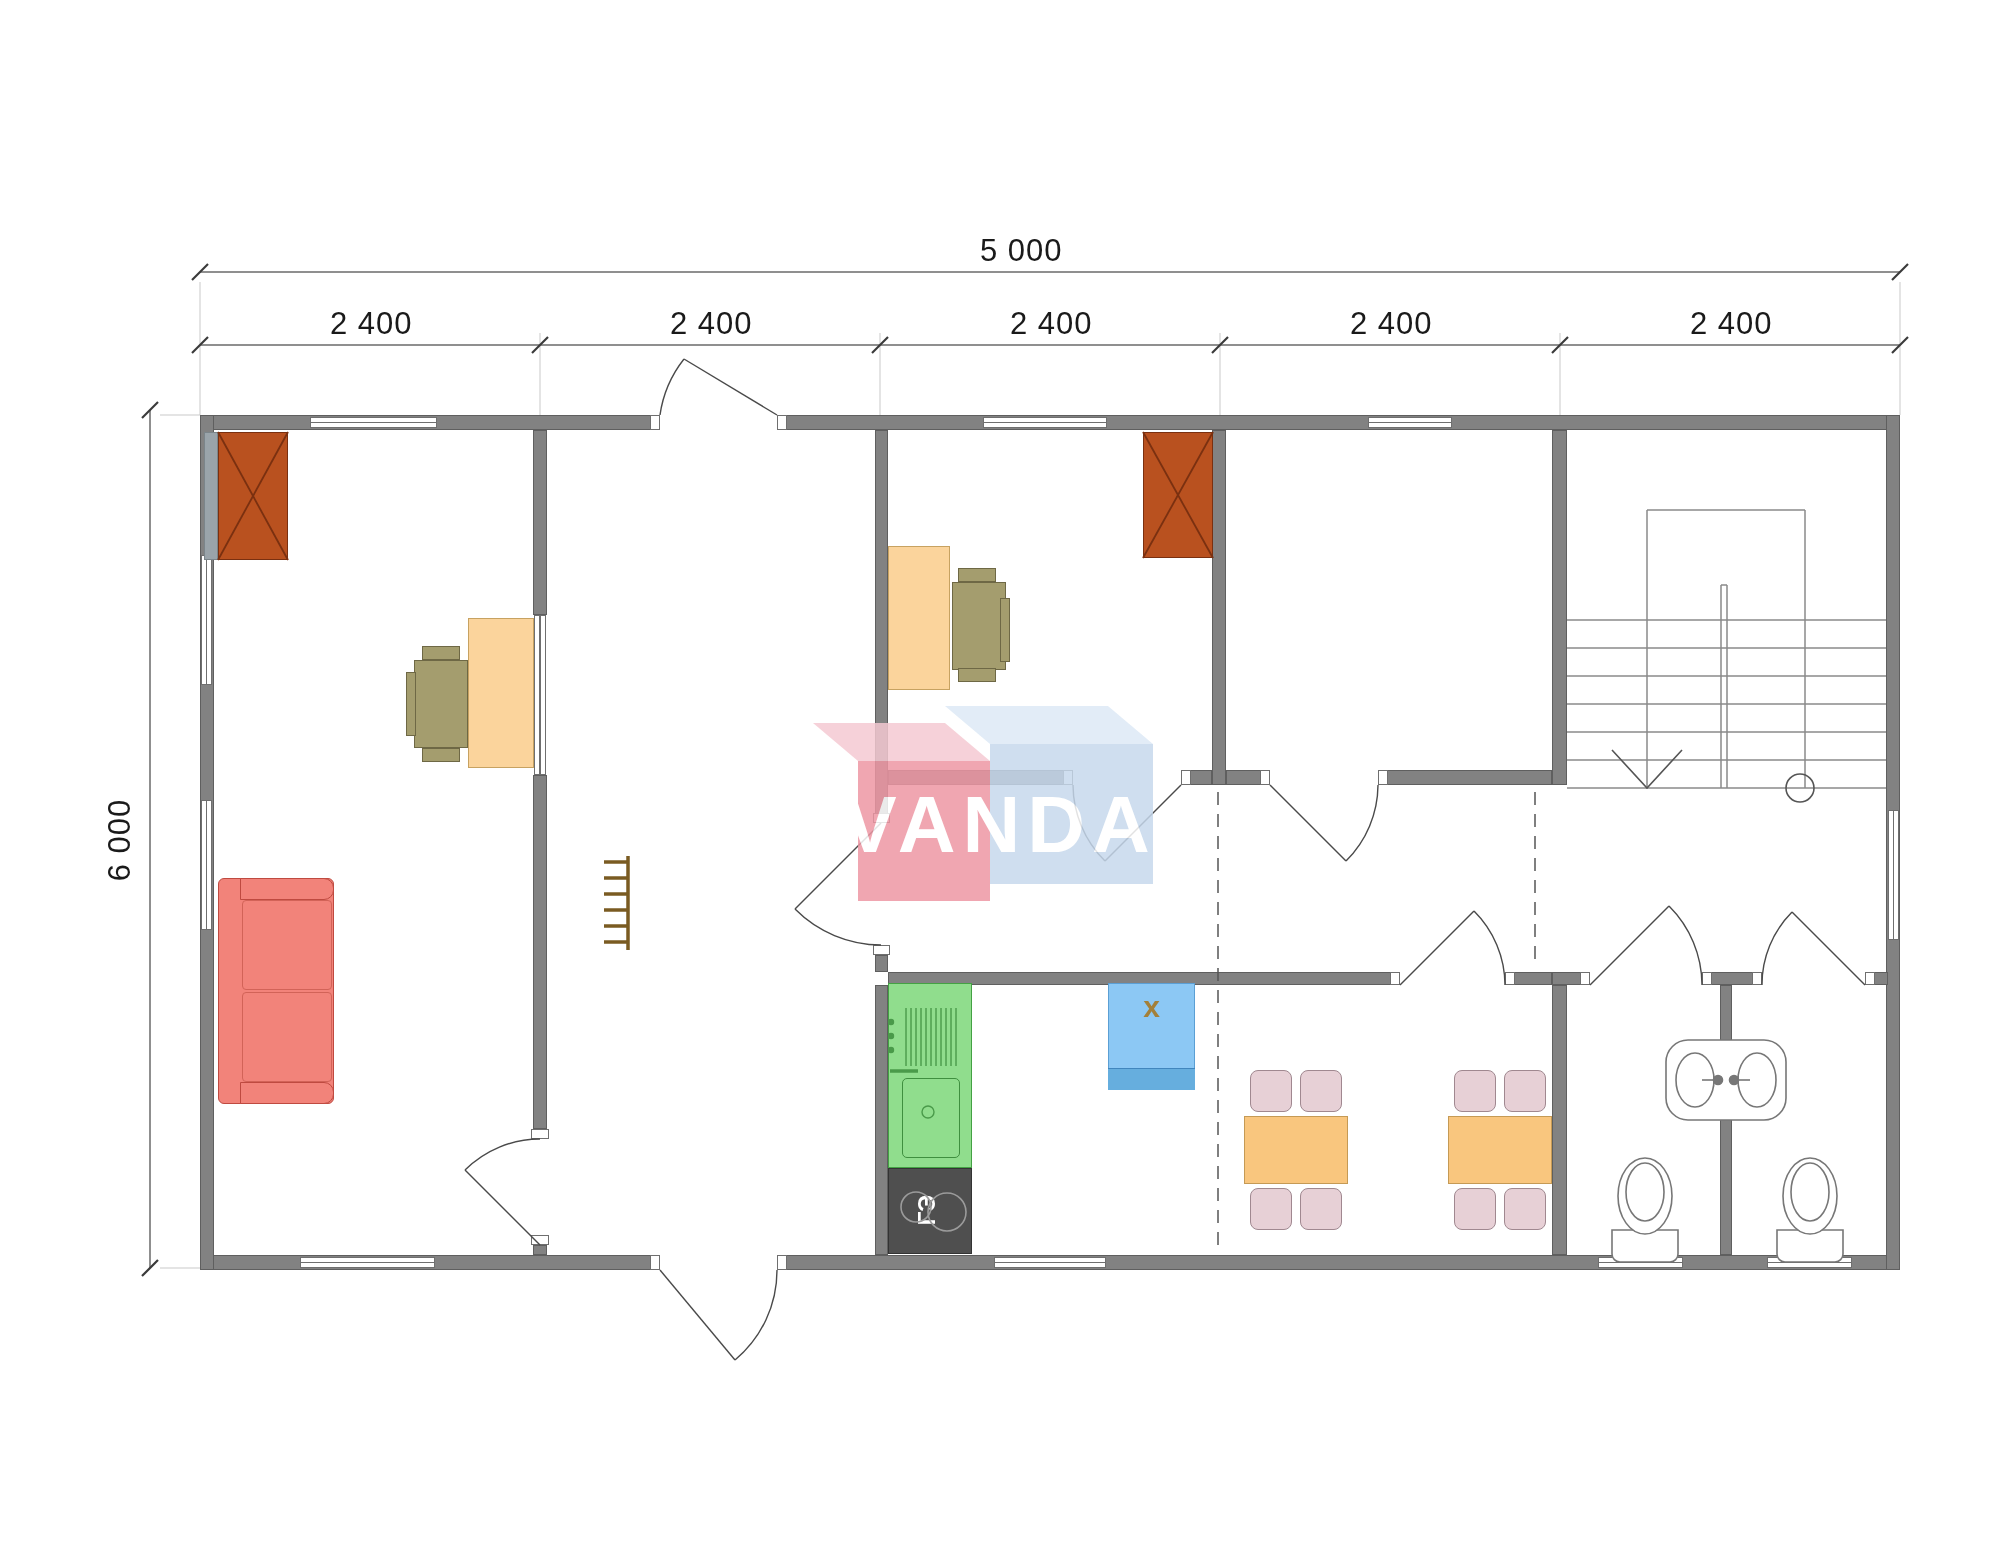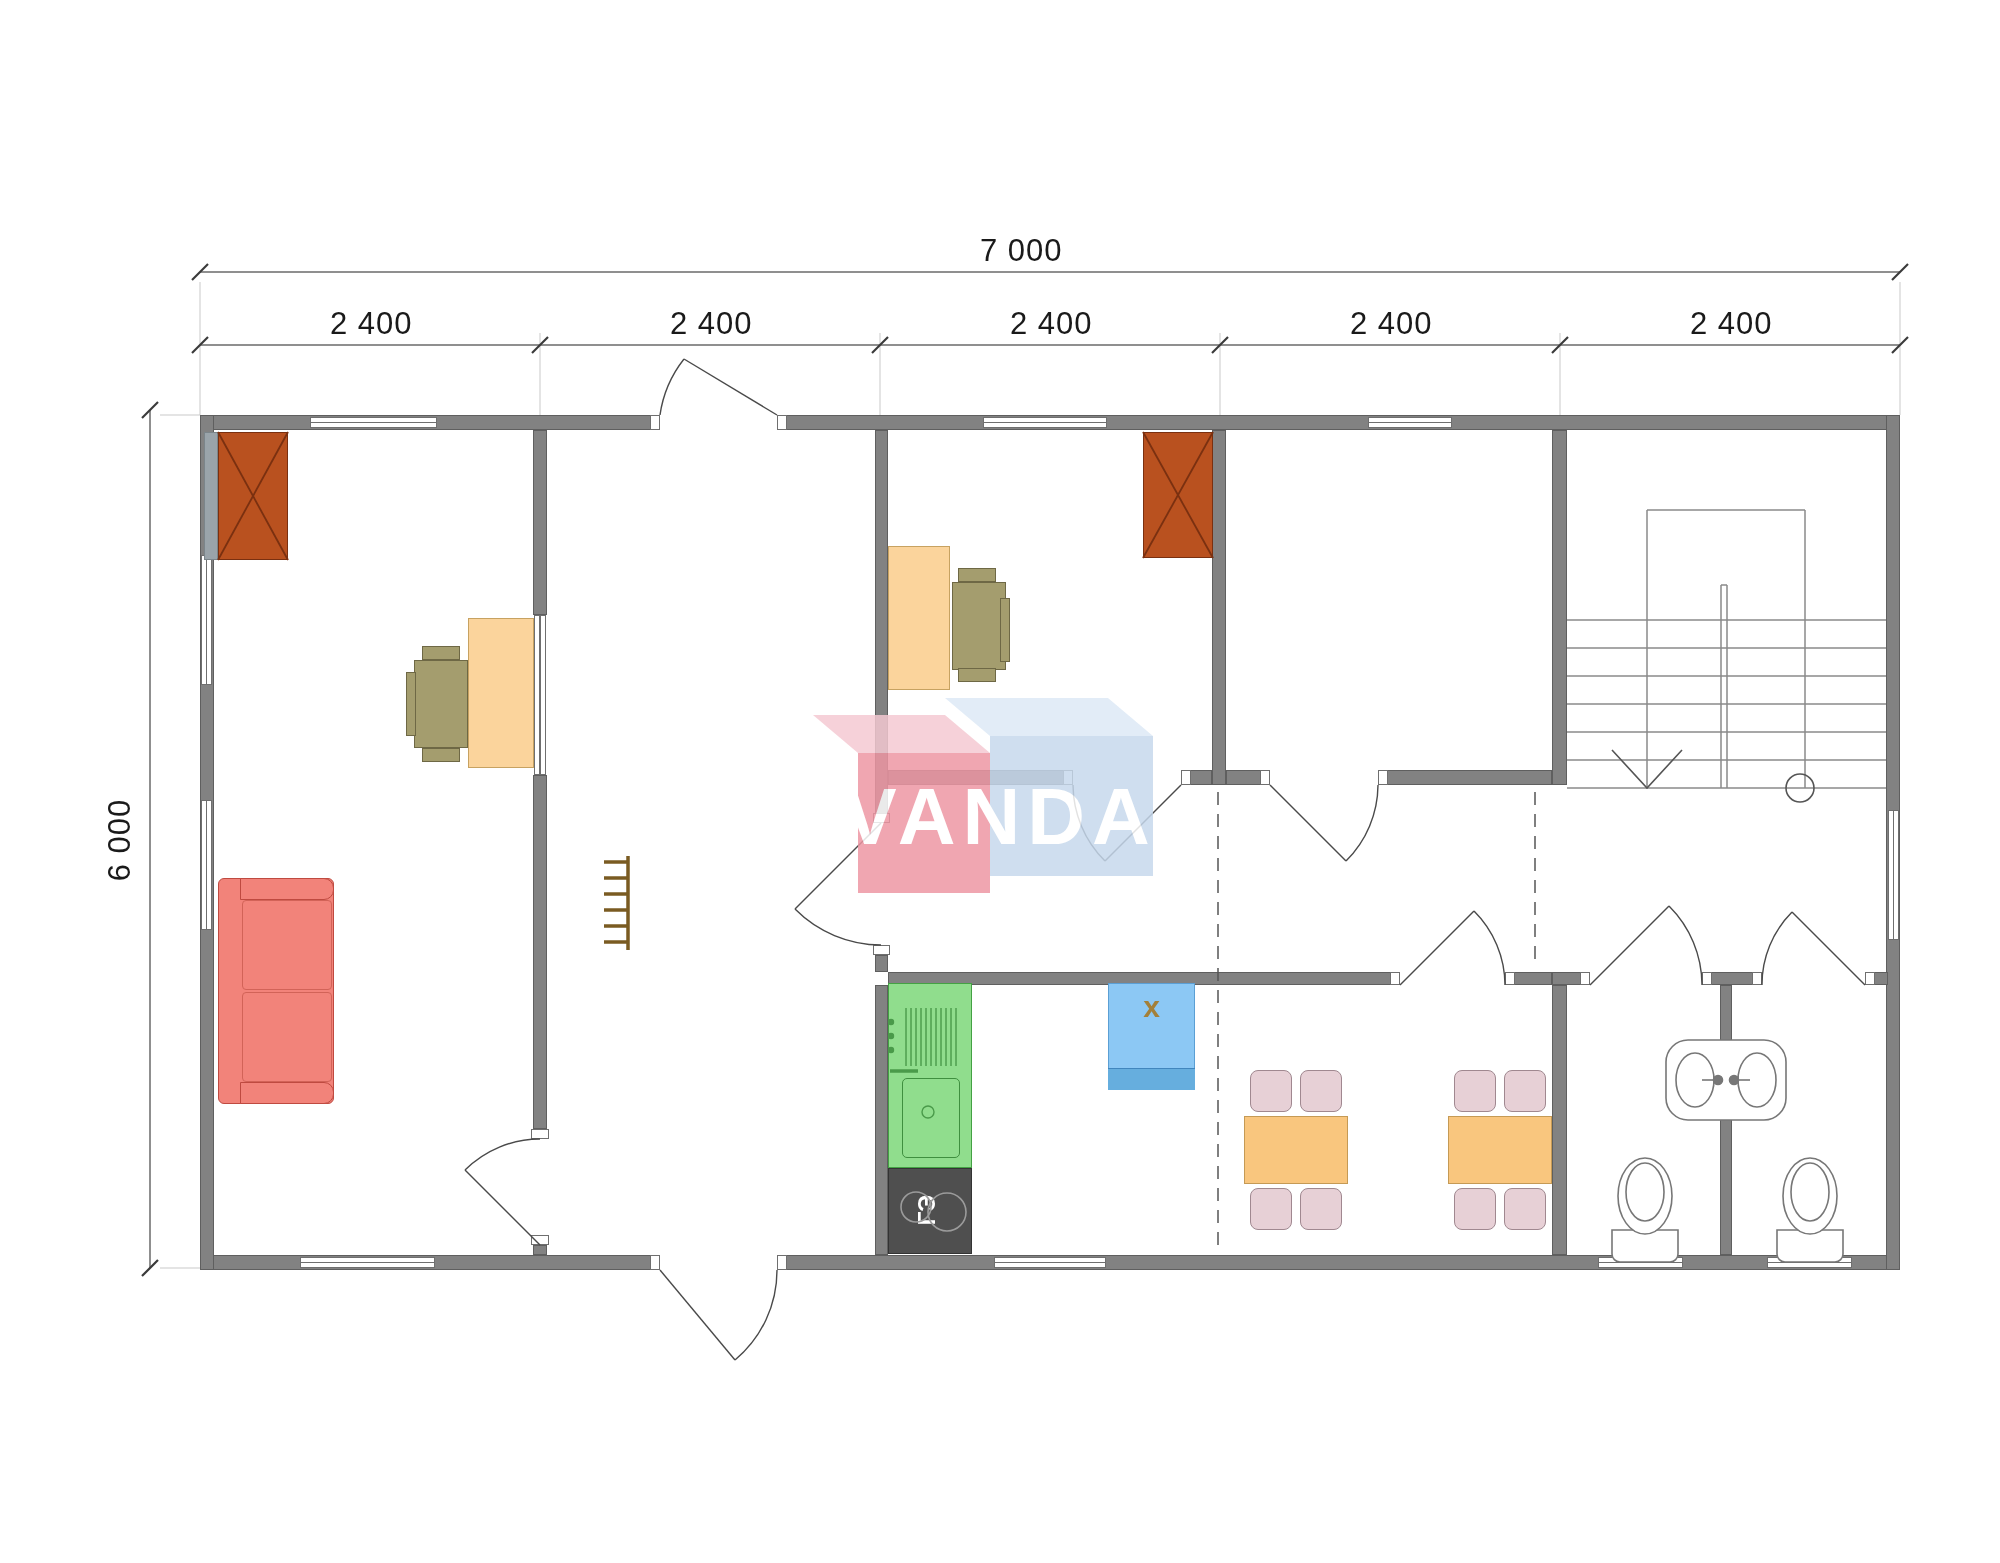--- a/index.html
+++ b/index.html
@@ -32,21 +32,21 @@
   .logo{position:absolute;opacity:.84;}
   .wm-front{position:absolute;}
   .wm-text{position:absolute;color:#fff;font-weight:bold;font-size:80px;letter-spacing:7px;text-align:center;}
   svg.overlay{position:absolute;left:0;top:0;pointer-events:none;}
 </style>
 </head>
 <body>
 
 <div id="plan">
 
-  <div class="dim" style="left:980px;top:233px;">7 000</div>
+  <div class="dim" style="left:980px;top:233px;">5 000</div>
   <div class="dim" style="left:330px;top:306px;">2 400</div>
   <div class="dim" style="left:670px;top:306px;">2 400</div>
   <div class="dim" style="left:1010px;top:306px;">2 400</div>
   <div class="dim" style="left:1350px;top:306px;">2 400</div>
   <div class="dim" style="left:1690px;top:306px;">2 400</div>
   <div class="dim" style="left:60px;top:822px;transform:rotate(-90deg);transform-origin:center;width:120px;text-align:center;">6 000</div>
 
   <div class="room" style="left:214px;top:430px;width:319px;height:825px;"></div>
   <div class="room" style="left:547px;top:430px;width:328px;height:825px;"></div>
   <div class="room" style="left:888px;top:430px;width:324px;height:340px;"></div>
@@ -286,21 +286,21 @@
       <circle cx="1734" cy="1080" r="4.5" fill="#777"></circle>
       <path d="M1612,1230 h66 v24 a8,8 0 0 1 -8,8 h-50 a8,8 0 0 1 -8,-8 z"></path>
       <ellipse cx="1645" cy="1196" rx="27" ry="38"></ellipse>
       <ellipse cx="1645" cy="1192" rx="19" ry="29" fill="none"></ellipse>
       <path d="M1777,1230 h66 v24 a8,8 0 0 1 -8,8 h-50 a8,8 0 0 1 -8,-8 z"></path>
       <ellipse cx="1810" cy="1196" rx="27" ry="38"></ellipse>
       <ellipse cx="1810" cy="1192" rx="19" ry="29" fill="none"></ellipse>
     </g>
   </svg>
 
-  <div class="logo" style="left:0;top:8px;width:2000px;height:1305px;">
+  <div class="logo" style="left:0;top:16px;width:2000px;height:1305px;">
     <svg class="overlay" width="2000" height="1563" viewBox="0 0 2000 1563">
       <polygon points="858,745 990,745 945,707 813,707" fill="#f5c9d2"></polygon>
       <polygon points="990,728 1153,728 1108,690 945,690" fill="#dde9f6"></polygon>
     </svg>
     <div class="wm-front" style="left:858px;top:745px;width:132px;height:140px;background:var(--wm-red,#ee96a3);"></div>
     <div class="wm-front" style="left:990px;top:728px;width:163px;height:140px;background:var(--wm-blue,#c6d8ec);"></div>
     <div class="wm-text" style="left:830px;top:763px;width:340px;">VANDA</div>
   </div>
 
 </div>

